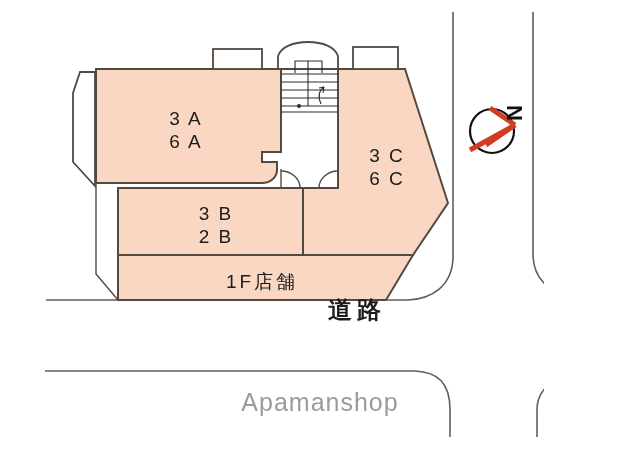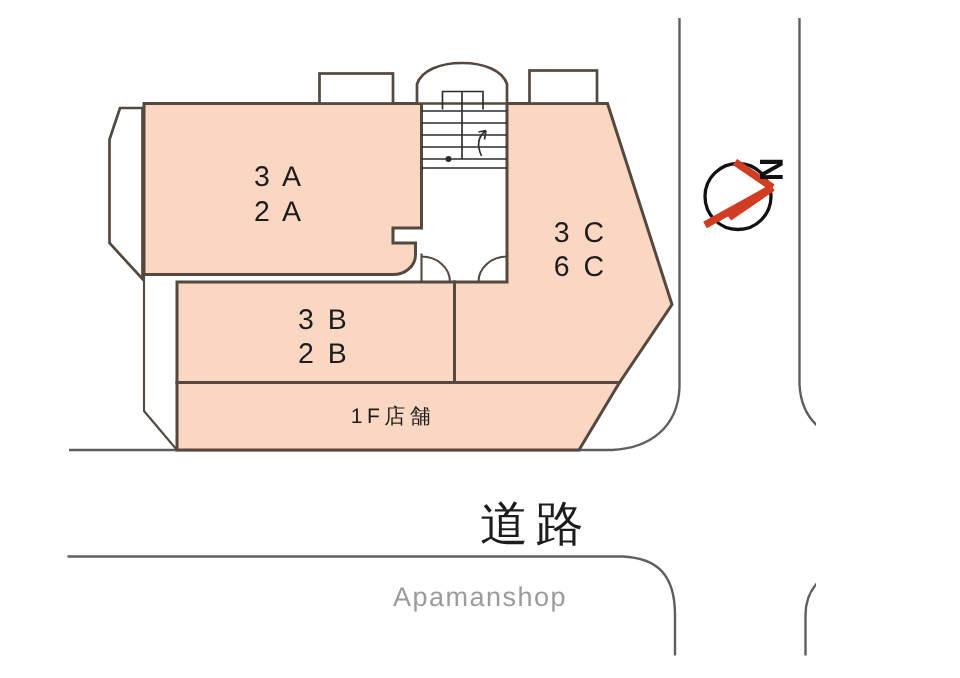--- a/index.html
+++ b/index.html
@@ -27,23 +27,23 @@
   .compass-circle{fill:#ffffff;stroke:#111111;stroke-width:2.2;}
   .compass-stroke{fill:none;stroke:var(--compass-red);stroke-width:5;stroke-linecap:butt;}
   .lbl{
     position:absolute;
     transform:translateX(-50%);
     text-align:center;
     color:var(--label-text);
     white-space:nowrap;
   }
   .room-lbl{font-size:19px;line-height:23px;letter-spacing:2px;}
-  .shop-lbl{font-size:14px;letter-spacing:3px;top:269px;left:262px;}
-  .road-lbl{font-size:32px;font-weight:normal;letter-spacing:5px;top:328px;left:357px;}
-  .brand-lbl{font-size:18px;color:var(--brand-text);top:388px;left:320px;letter-spacing:1px;}
+  .shop-lbl{font-size:19px;letter-spacing:3px;top:269px;left:262px;}
+  .road-lbl{font-size:24px;font-weight:bold;letter-spacing:5px;top:294px;left:357px;}
+  .brand-lbl{font-size:25px;color:var(--brand-text);top:388px;left:320px;letter-spacing:1px;}
   .north-lbl{
     position:absolute;left:506px;top:100px;
     font-size:22px;font-weight:bold;color:#111111;
     transform:rotate(90deg);
   }
 </style>
 </head>
 <body>
 
 <div id="canvas">
@@ -87,21 +87,21 @@
     <g>
       <circle class="compass-circle" cx="492" cy="131" r="22"></circle>
       <path class="compass-stroke" d="M515,125 L470,150"></path>
       <path class="compass-stroke" d="M515,125 L490,108"></path>
       <path class="compass-stroke" d="M515,125 L486,145"></path>
     </g>
   </svg>
 
   <div class="lbl room-lbl" style="left:186px;top:107px;">
     <div>3 A</div>
-    <div>2 A</div>
+    <div>6 A</div>
   </div>
 
   <div class="lbl room-lbl" style="left:216px;top:202px;">
     <div>3 B</div>
     <div>2 B</div>
   </div>
 
   <div class="lbl room-lbl" style="left:387px;top:144px;text-align:center;">
     <div>3 C</div>
     <div>6 C</div>

